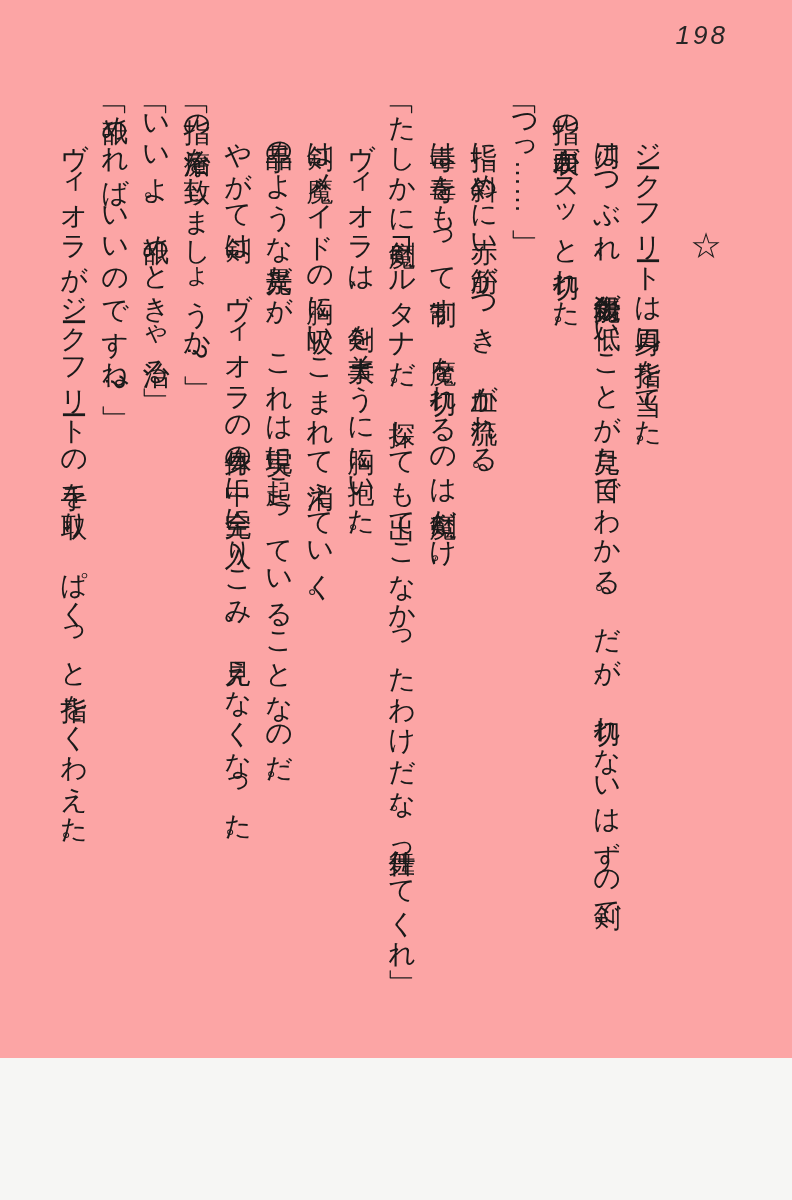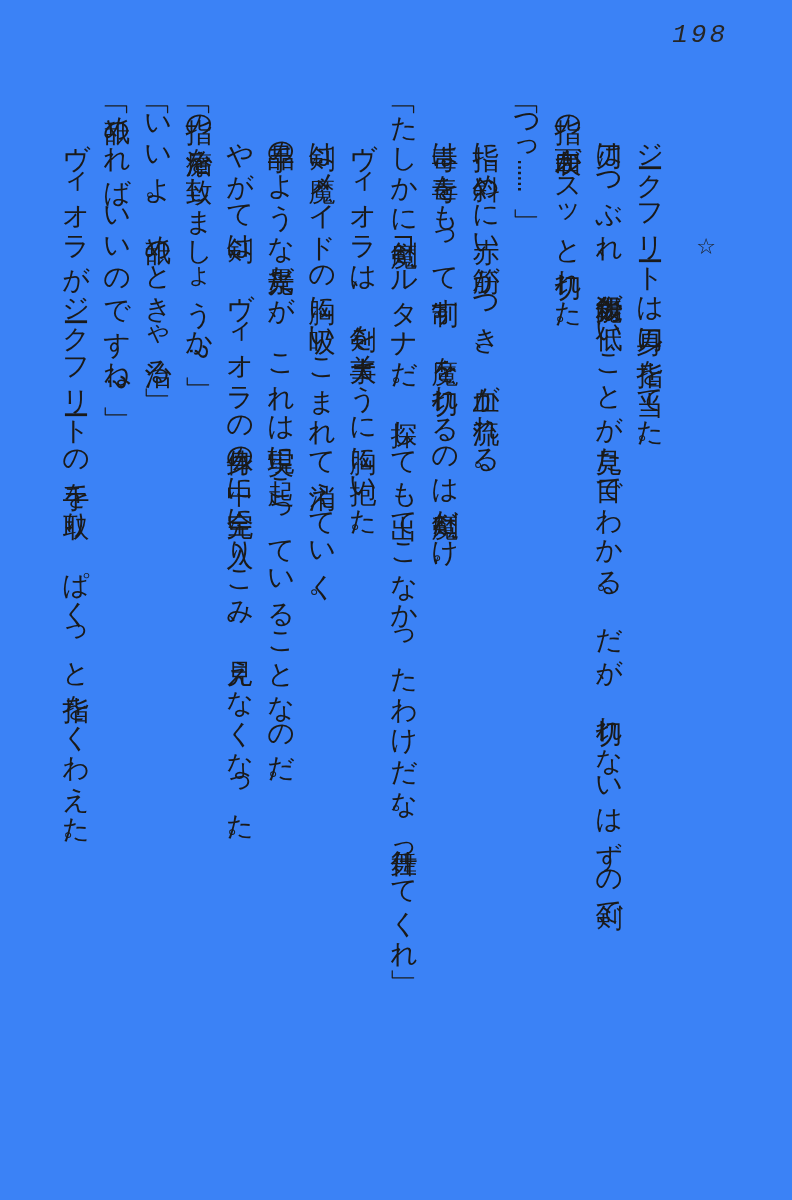--- a/index.html
+++ b/index.html
@@ -9,24 +9,24 @@
   body {
     width: 792px;
     height: 1200px;
     background: #f6f6f4;
     overflow: hidden;
   }
   .book-page {
     position: absolute;
     left: 0; top: 0;
     width: 792px;
-    height: 1200px;
-    background: #3b82f6;
+    height: 1058px;
+    background: #fca5a5;
     color: #1c1c1c;
-    font-family: Liberation Mono, monospace;
+    font-family: Liberation Sans, sans-serif;
   }
   .page-number {
     position: absolute;
     top: 20px;
     right: 64px;
     font-size: 26px;
     font-style: italic;
     letter-spacing: 3px;
     color: #262626;
   }

